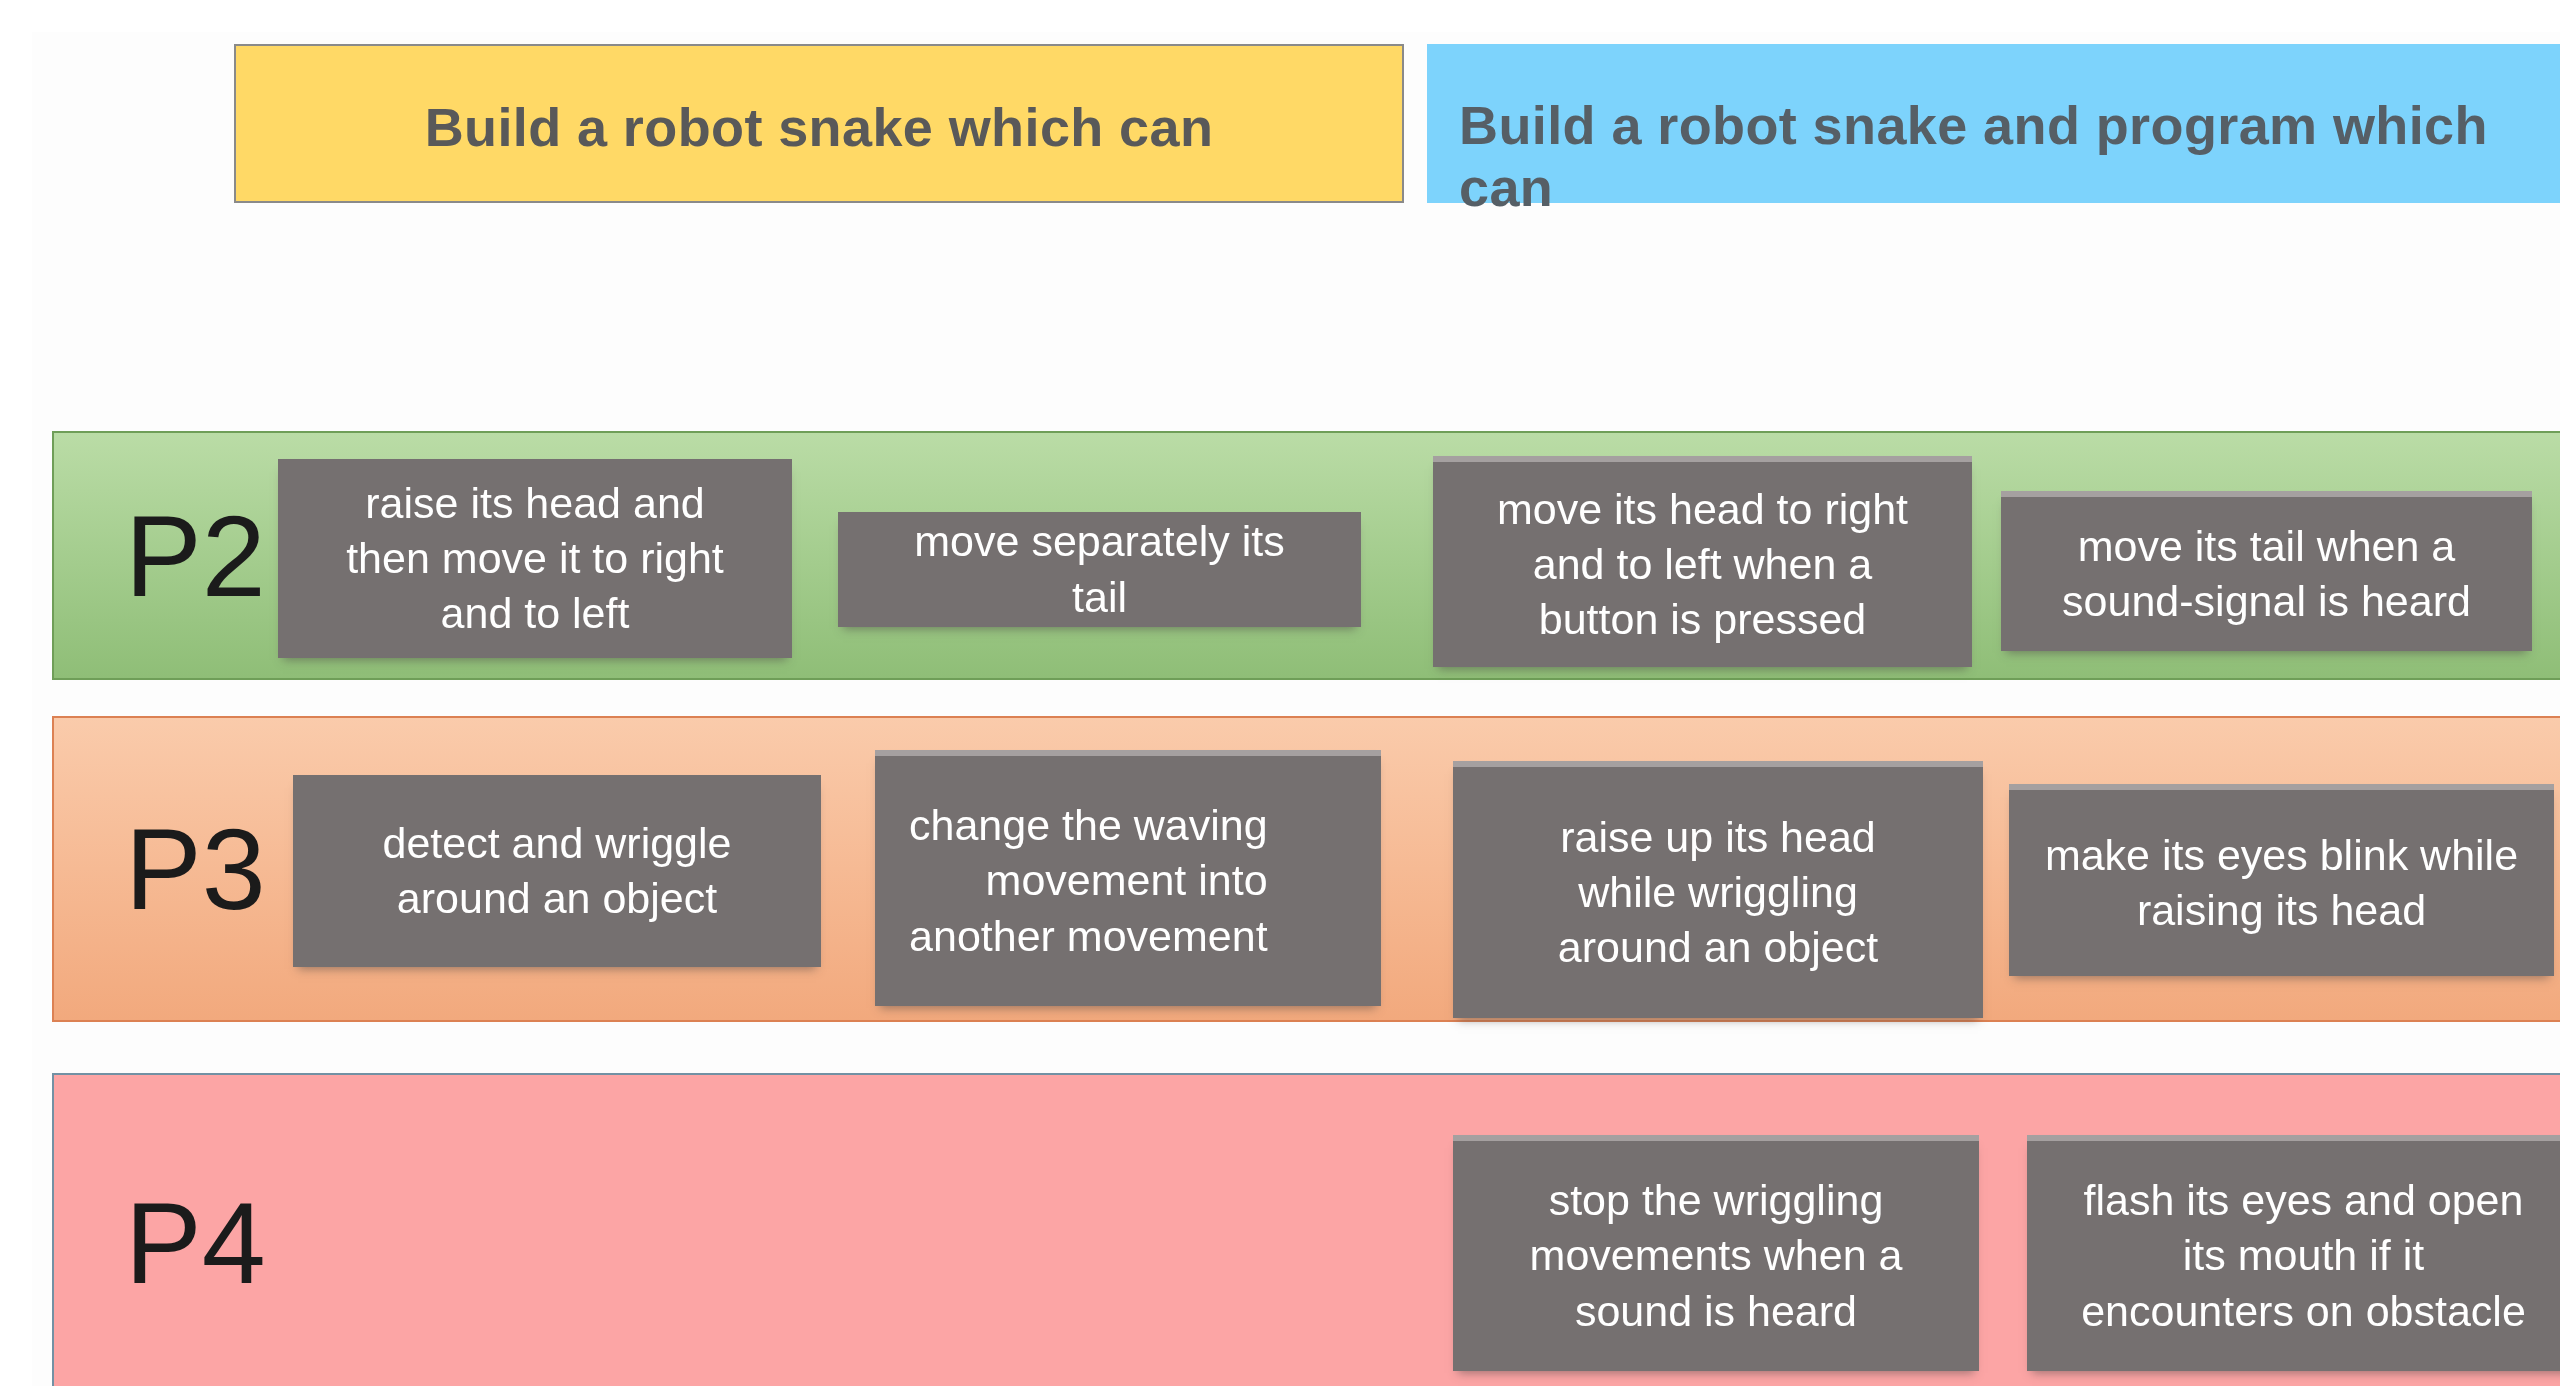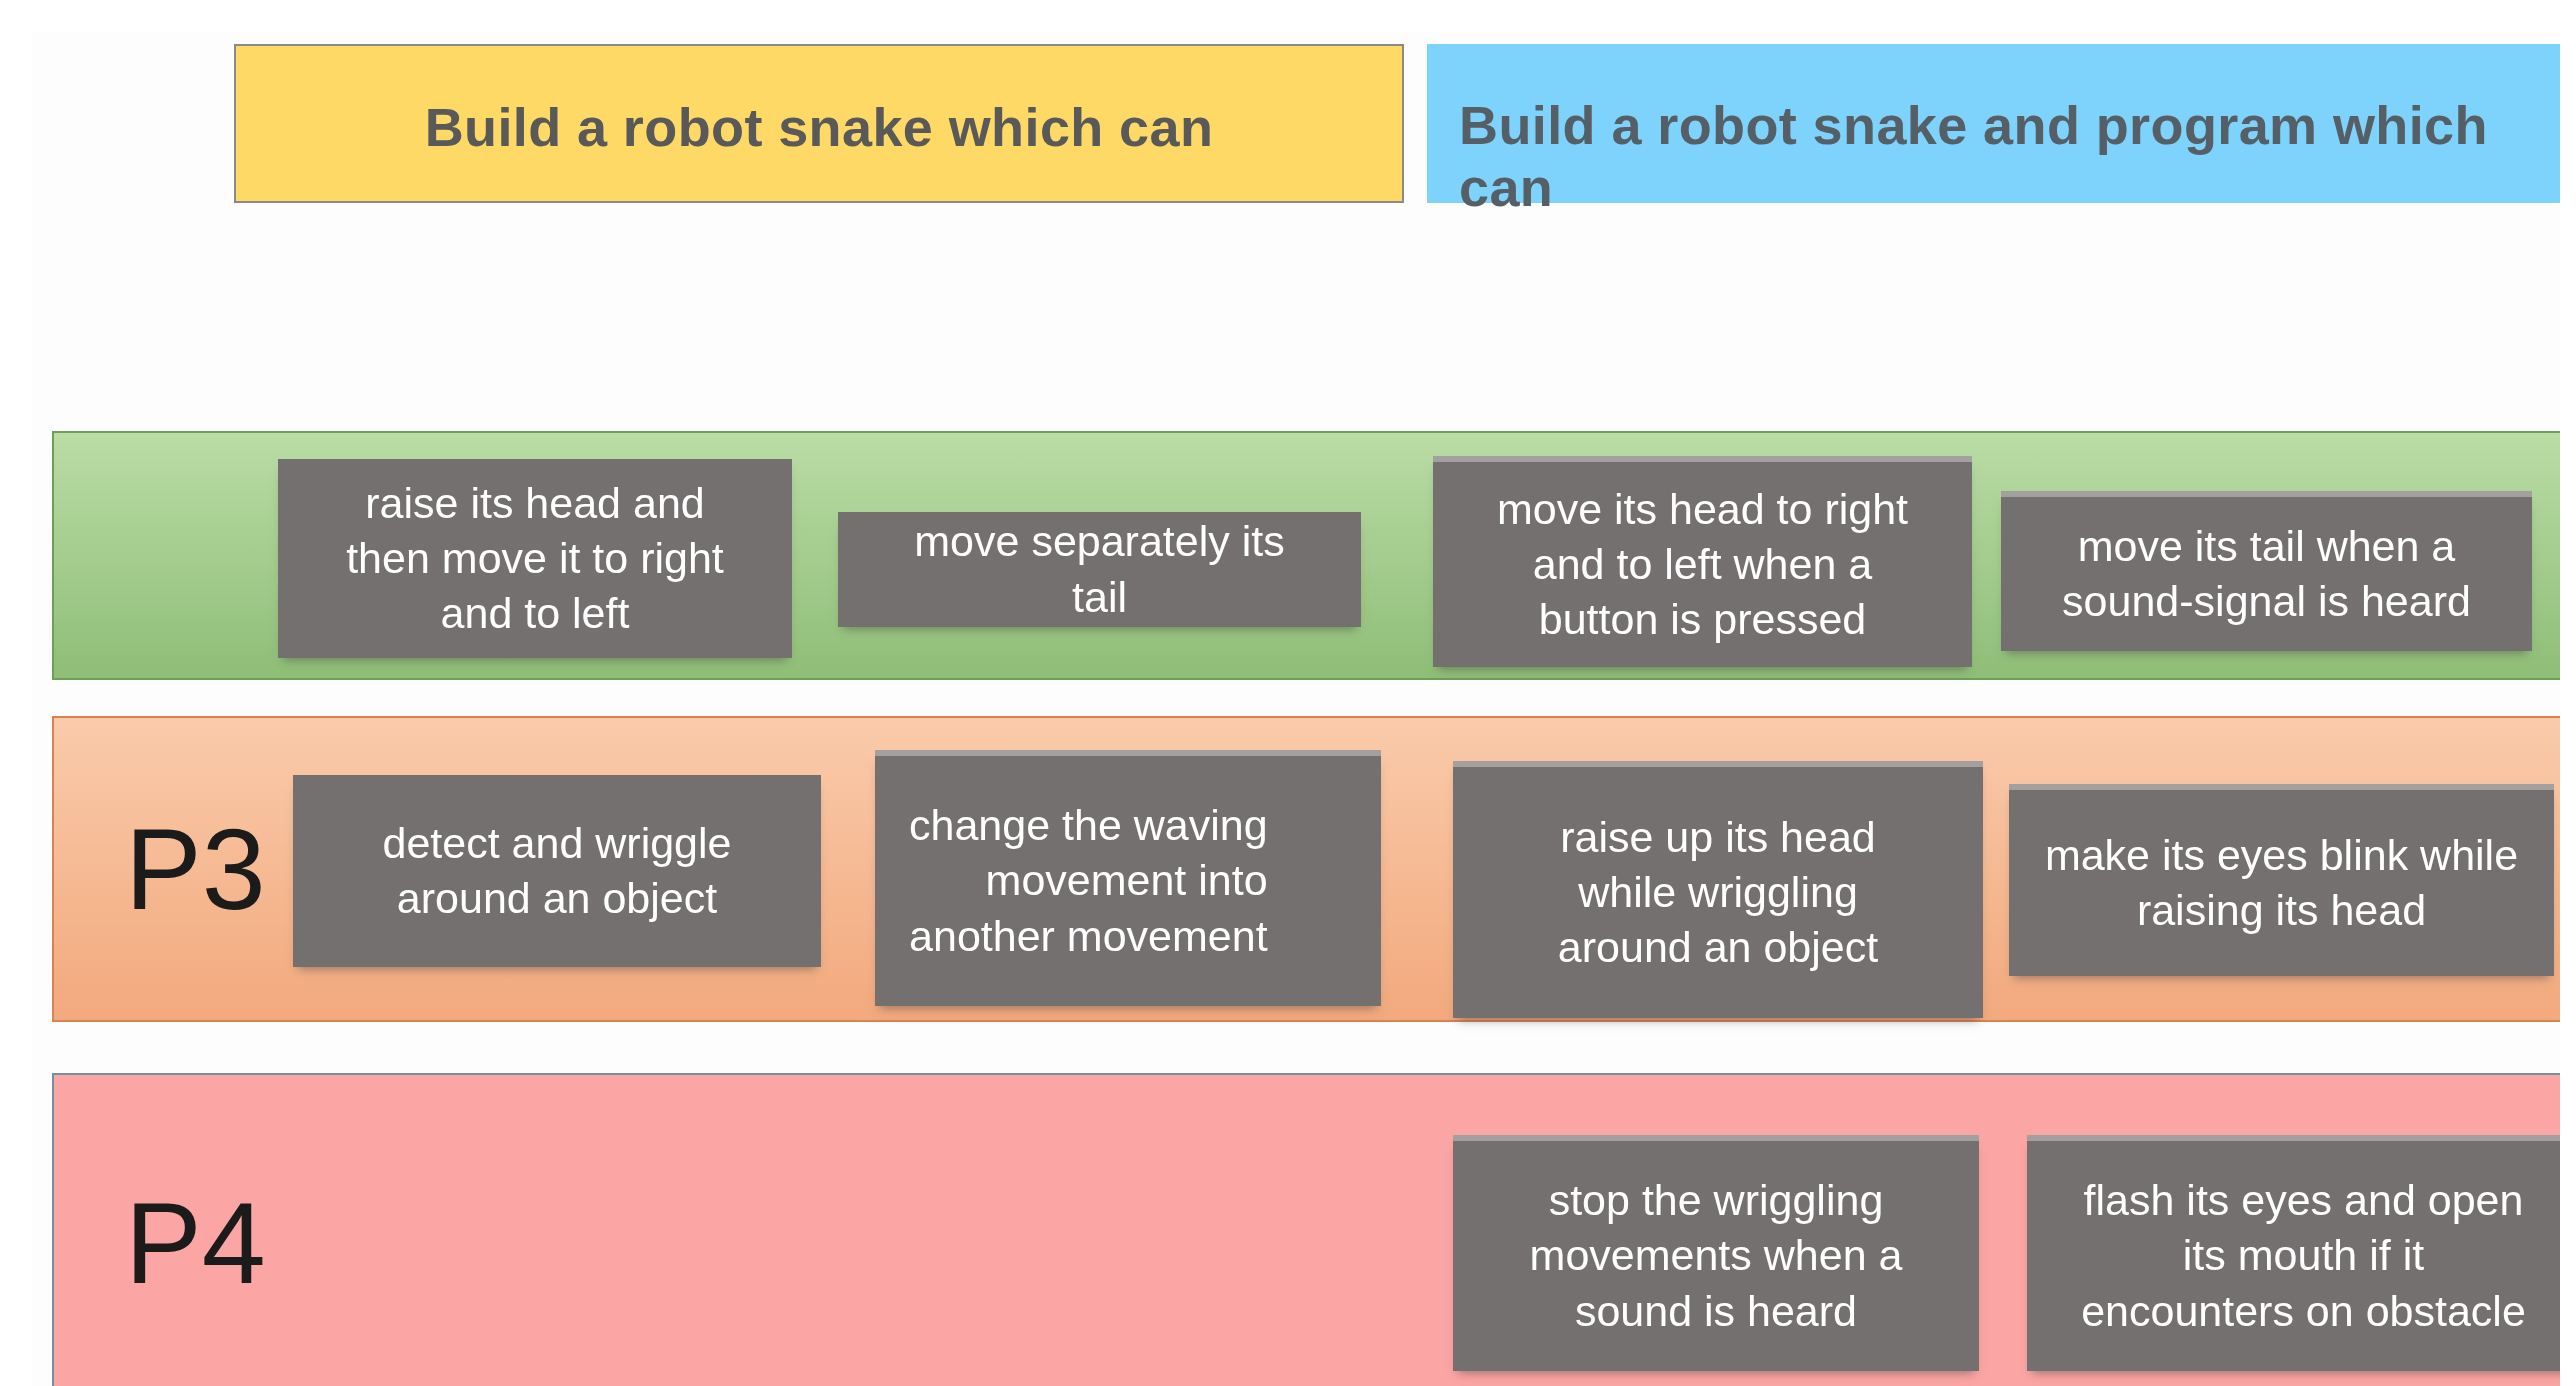--- a/index.html
+++ b/index.html
@@ -129,20 +129,21 @@
 
   <div class="hdr hdr-yellow">
     <span>Build a robot snake which can</span>
   </div>
   <div class="hdr hdr-orange">
     <span>Build a robot snake and program which can</span>
   </div>
 
 
   <section class="band band-p2">
+    <div class="row-label">P2</div>
     <div class="task t-p2-1">move separately its
 tail</div>
     <div class="task t-p2-0">raise its head and
 then move it to right
 and to left</div>
     <div class="task t-p2-2 hl">move its head to right
 and to left when a
 button is pressed</div>
     <div class="task t-p2-3 hl">move its tail when a
 sound-signal is heard</div>

